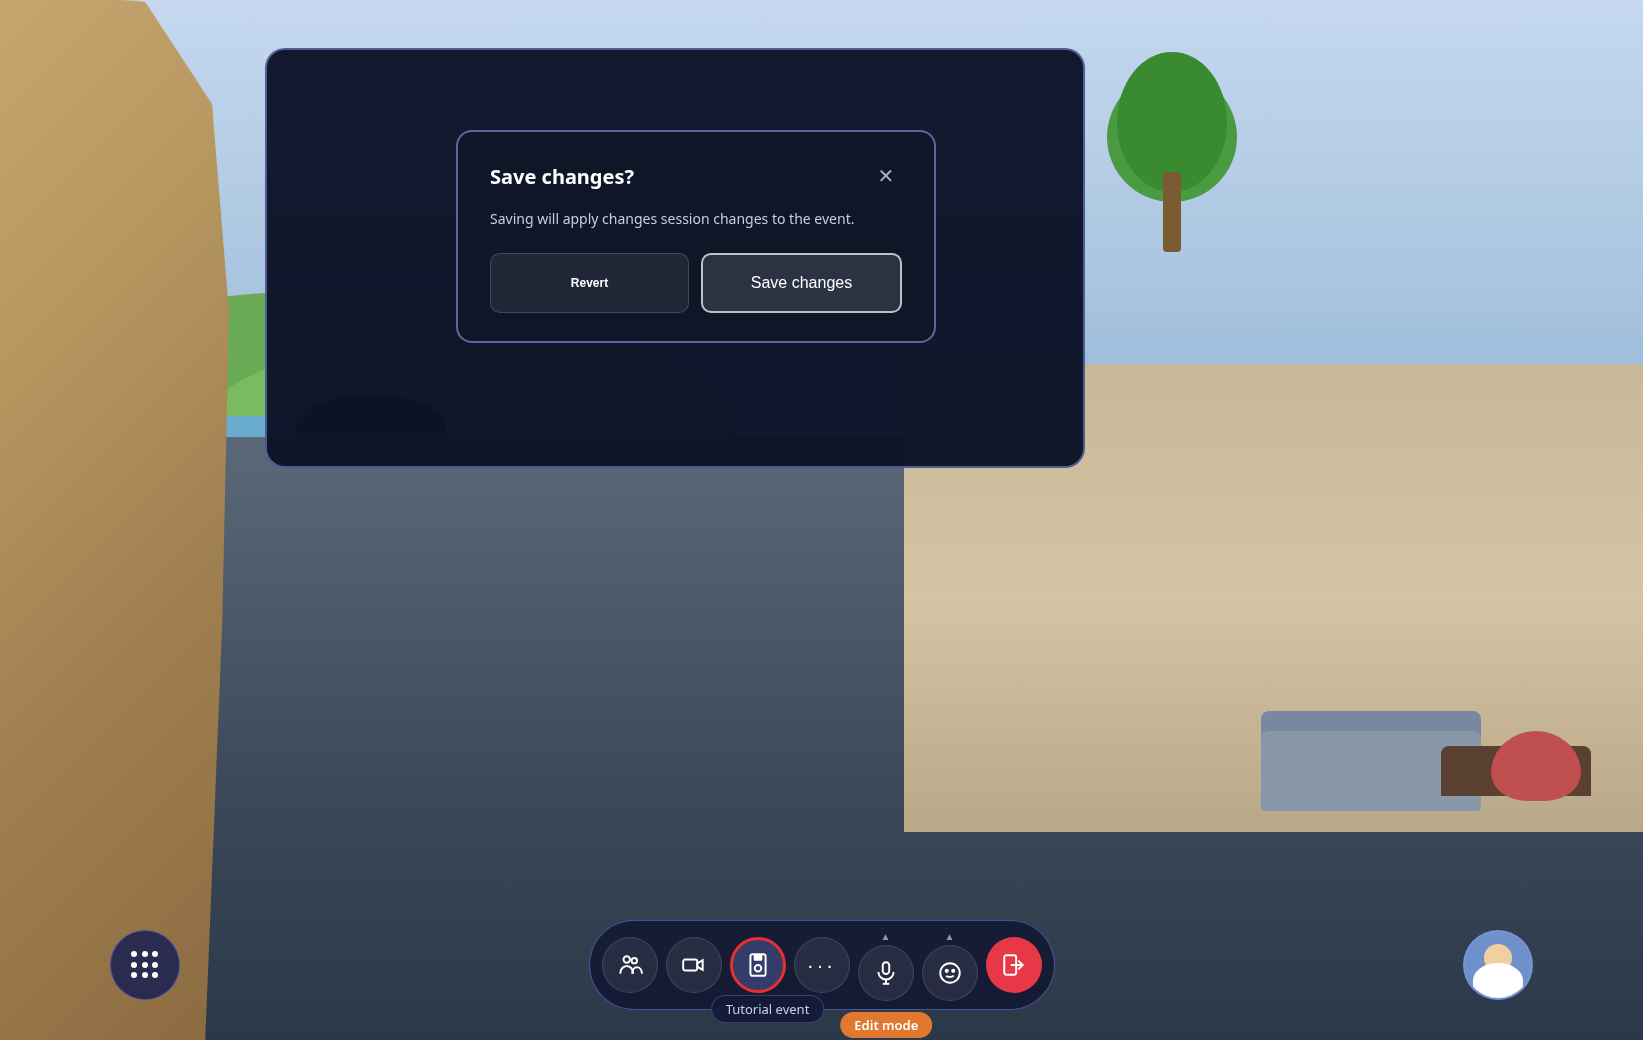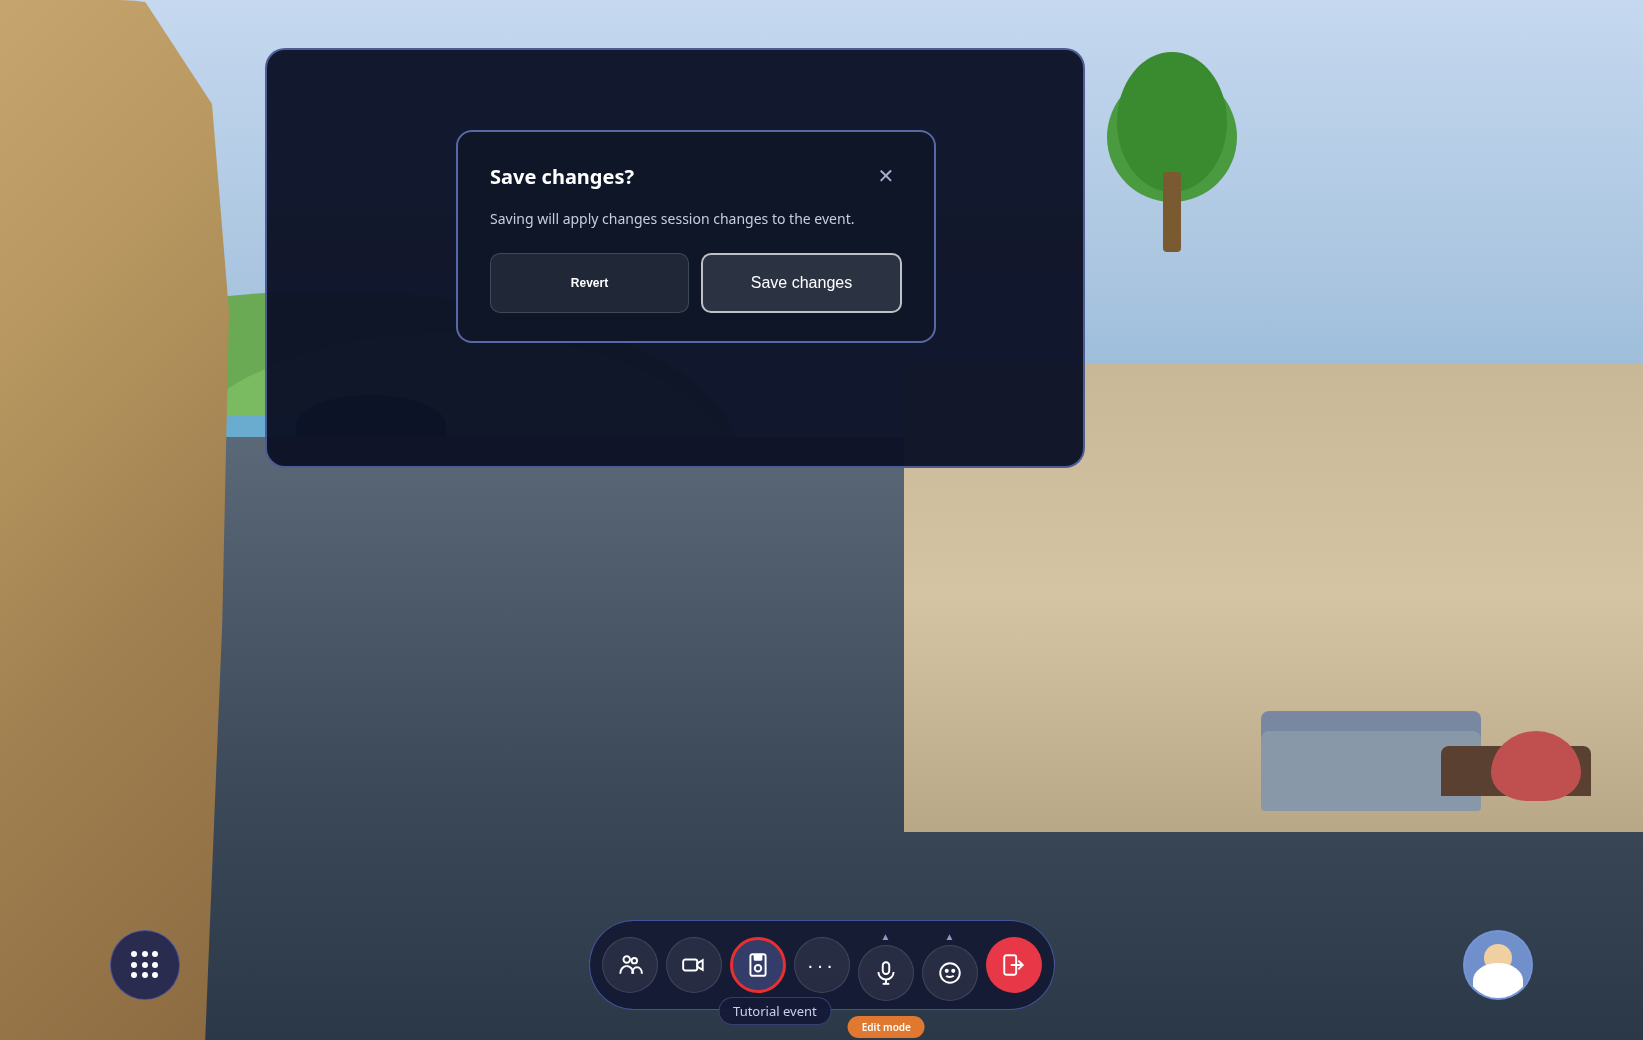--- a/index.html
+++ b/index.html
@@ -356,21 +356,21 @@
       border-radius: 20px;
       padding: 4px 14px;
       font-size: 13px;
       color: #c8d0e8;
     }
 
     .label-editmode {
       background: #e07830;
       border-radius: 20px;
       padding: 4px 14px;
-      font-size: 10px;
+      font-size: 13px;
       color: #ffffff;
       font-weight: 600;
       margin-top: 32px;
     }
 
     
     .left-nav-btn {
       position: absolute;
       bottom: 40px;
       left: 110px;

